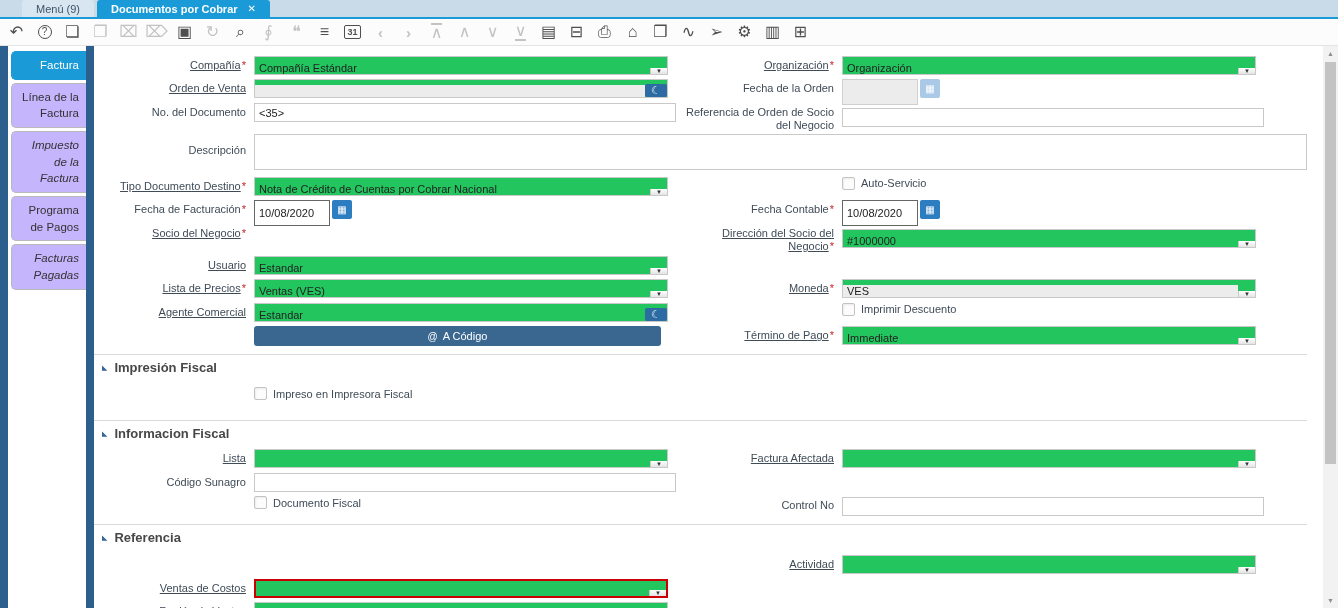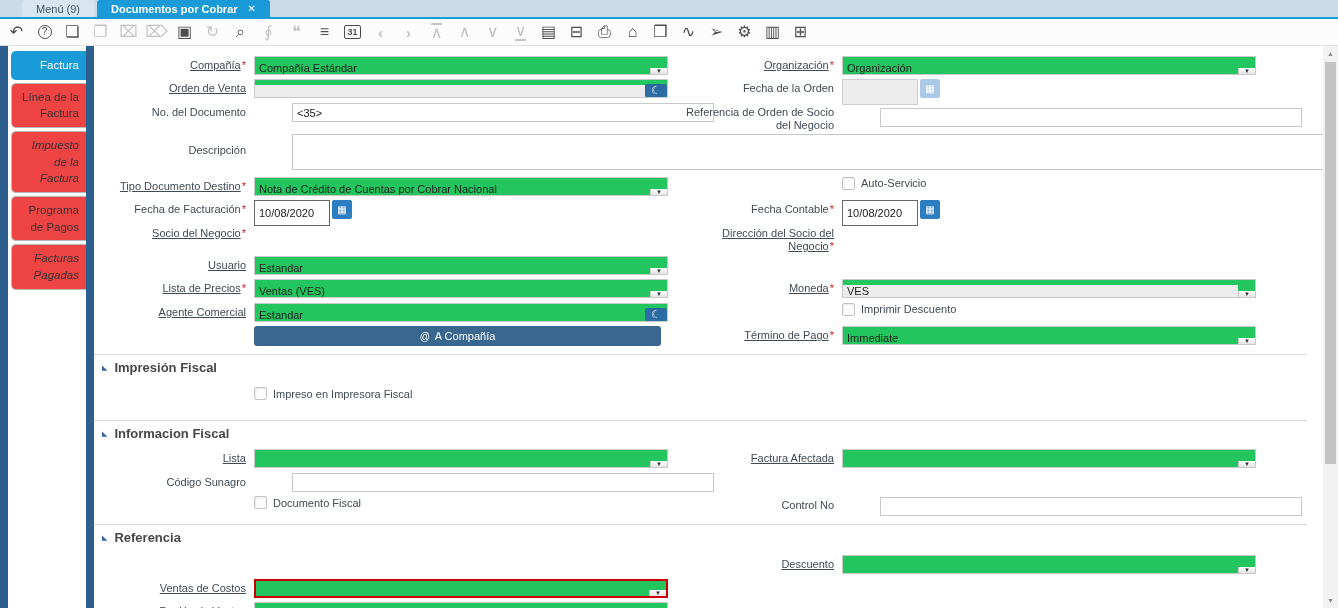--- a/index.html
+++ b/index.html
@@ -30,21 +30,21 @@
   [data-icon="first-record-icon"] i { border-top:2px solid currentColor; }
   [data-icon="last-record-icon"] i { border-bottom:2px solid currentColor; }
   [data-icon="prev-parent-icon"] i, [data-icon="next-parent-icon"] i { font-size:15px; font-weight:bold; }
 
   
   .content { display:flex; height:562px; }
   .strip { width:8px; background:#2d5f8e; flex:none; }
   .sidebar { width:78px; flex:none; background:#fff; padding-top:5px; }
   .stab { margin:0 0 3px 3px; border:1px solid #b9b9b9; border-right:none;
     border-radius:5px 0 0 5px; padding:5px 7px 5px 4px; text-align:right;
-    font-size:11.5px; color:#333; background:#ef4444; line-height:1.45; cursor:pointer; }
+    font-size:11.5px; color:#333; background:#c4b5fd; line-height:1.45; cursor:pointer; }
   .stab.act { background:#1a9bd7; border-color:#1a9bd7; color:#fff; }
   .stab.it { font-style:italic; }
   .formarea { flex:1; background:#fff; padding:7px 16px 0 0; overflow:hidden; }
   .vscroll { width:15px; background:#f2f2f2; flex:none; position:relative;
     display:flex; flex-direction:column; align-items:center; justify-content:space-between;
     padding:4px 0; }
   .sarrow { font-size:7px; color:#8f8f8f; cursor:pointer; }
   .sthumb { position:absolute; top:16px; left:2px; width:11px; height:402px;
     background:#c3c3c3; cursor:pointer; }
 
@@ -67,21 +67,21 @@
   .combo.err { border:2px solid #cc0000; }
   .ddbtn { width:17px; flex:none; border:none; border-left:1px solid #c9c9c9;
     background:linear-gradient(#ffffff,#e4e4e4); display:flex; align-items:center;
     justify-content:center; cursor:pointer; padding:0; }
   .caret { font-size:6px; color:#333; line-height:1; }
   .bluebtn { width:22px; flex:none; border:none; background:#2d6ca2; color:#fff;
     font-size:11px; display:flex; align-items:center; justify-content:center;
     border-radius:2px; cursor:pointer; }
 
   .txt { height:19px; border:1px solid #c9c9c9; font:11px "Liberation Sans",sans-serif;
-    padding:0 4px; color:#222; width:100%; outline:none;margin-left:38px; }
+    padding:0 4px; color:#222; width:100%; outline:none; }
   textarea.txt { height:36px; resize:none; padding:2px 4px; }
 
   .datew { display:flex; gap:2px; align-items:stretch; height:19px; }
   .datew input { width:76px; border:1px solid #666; font:11px "Liberation Sans",sans-serif;
     padding:12px 4px; color:#222; outline:none; }
   .datew input.dis { background:#ececec; border-color:#cfcfcf; }
   .calbtn { width:20px; border:none; background:#2d7dc1; color:#fff; font-size:10px;
     display:flex; align-items:center; justify-content:center; border-radius:2px; cursor:pointer; }
   .calbtn.disb { background:#a9c9e6; cursor:default; }
 
@@ -311,20 +311,26 @@
         </div>
       </div>
     </div>
 
     <div class="row">
       <div class="hl">
         <div class="lbl u"><span class="t">Socio del Negocio</span><span class="req">*</span></div>
       </div>
       <div class="hr">
         <div class="lbl u"><span class="t">Dirección del Socio del Negocio</span><span class="req">*</span></div>
+        <div class="combo fw">
+          <input value="#1000000" style="">
+          <button class="ddbtn">
+              <span class="caret">▼</span>
+            </button>
+        </div>
       </div>
     </div>
 
     <div class="row">
       <div class="hl">
         <div class="lbl u"><span class="t">Usuario</span></div>
         <div class="combo fw">
           <input value="Estandar" style="">
           <button class="ddbtn">
               <span class="caret">▼</span>
@@ -370,21 +376,21 @@
         <span class="cb"></span>
         <span class="cbl">Imprimir Descuento</span>
       </div>
     </div>
 
     <div class="row">
       <div class="hl">
         <div class="lbl"></div>
         <button class="acred">
           <span class="ic">@</span>
-          <span>A Compañía</span>
+          <span>A Código</span>
         </button>
       </div>
       <div class="hr">
         <div class="lbl u"><span class="t">Término de Pago</span><span class="req">*</span></div>
         <div class="combo fw">
           <input value="Immediate" style="">
           <button class="ddbtn">
               <span class="caret">▼</span>
             </button>
         </div>
@@ -451,21 +457,21 @@
     </div>
 
     <div class="sect">
       <span class="tri">◣</span>
       <span class="st">Referencia</span>
     </div>
 
     <div class="row" style="margin-top:8px">
       <div class="hl"></div>
       <div class="hr">
-        <div class="lbl u"><span class="t">Descuento</span></div>
+        <div class="lbl u"><span class="t">Actividad</span></div>
         <div class="combo fw">
           <input value="" style="">
           <button class="ddbtn">
               <span class="caret">▼</span>
             </button>
         </div>
       </div>
     </div>
 
     <div class="row">

